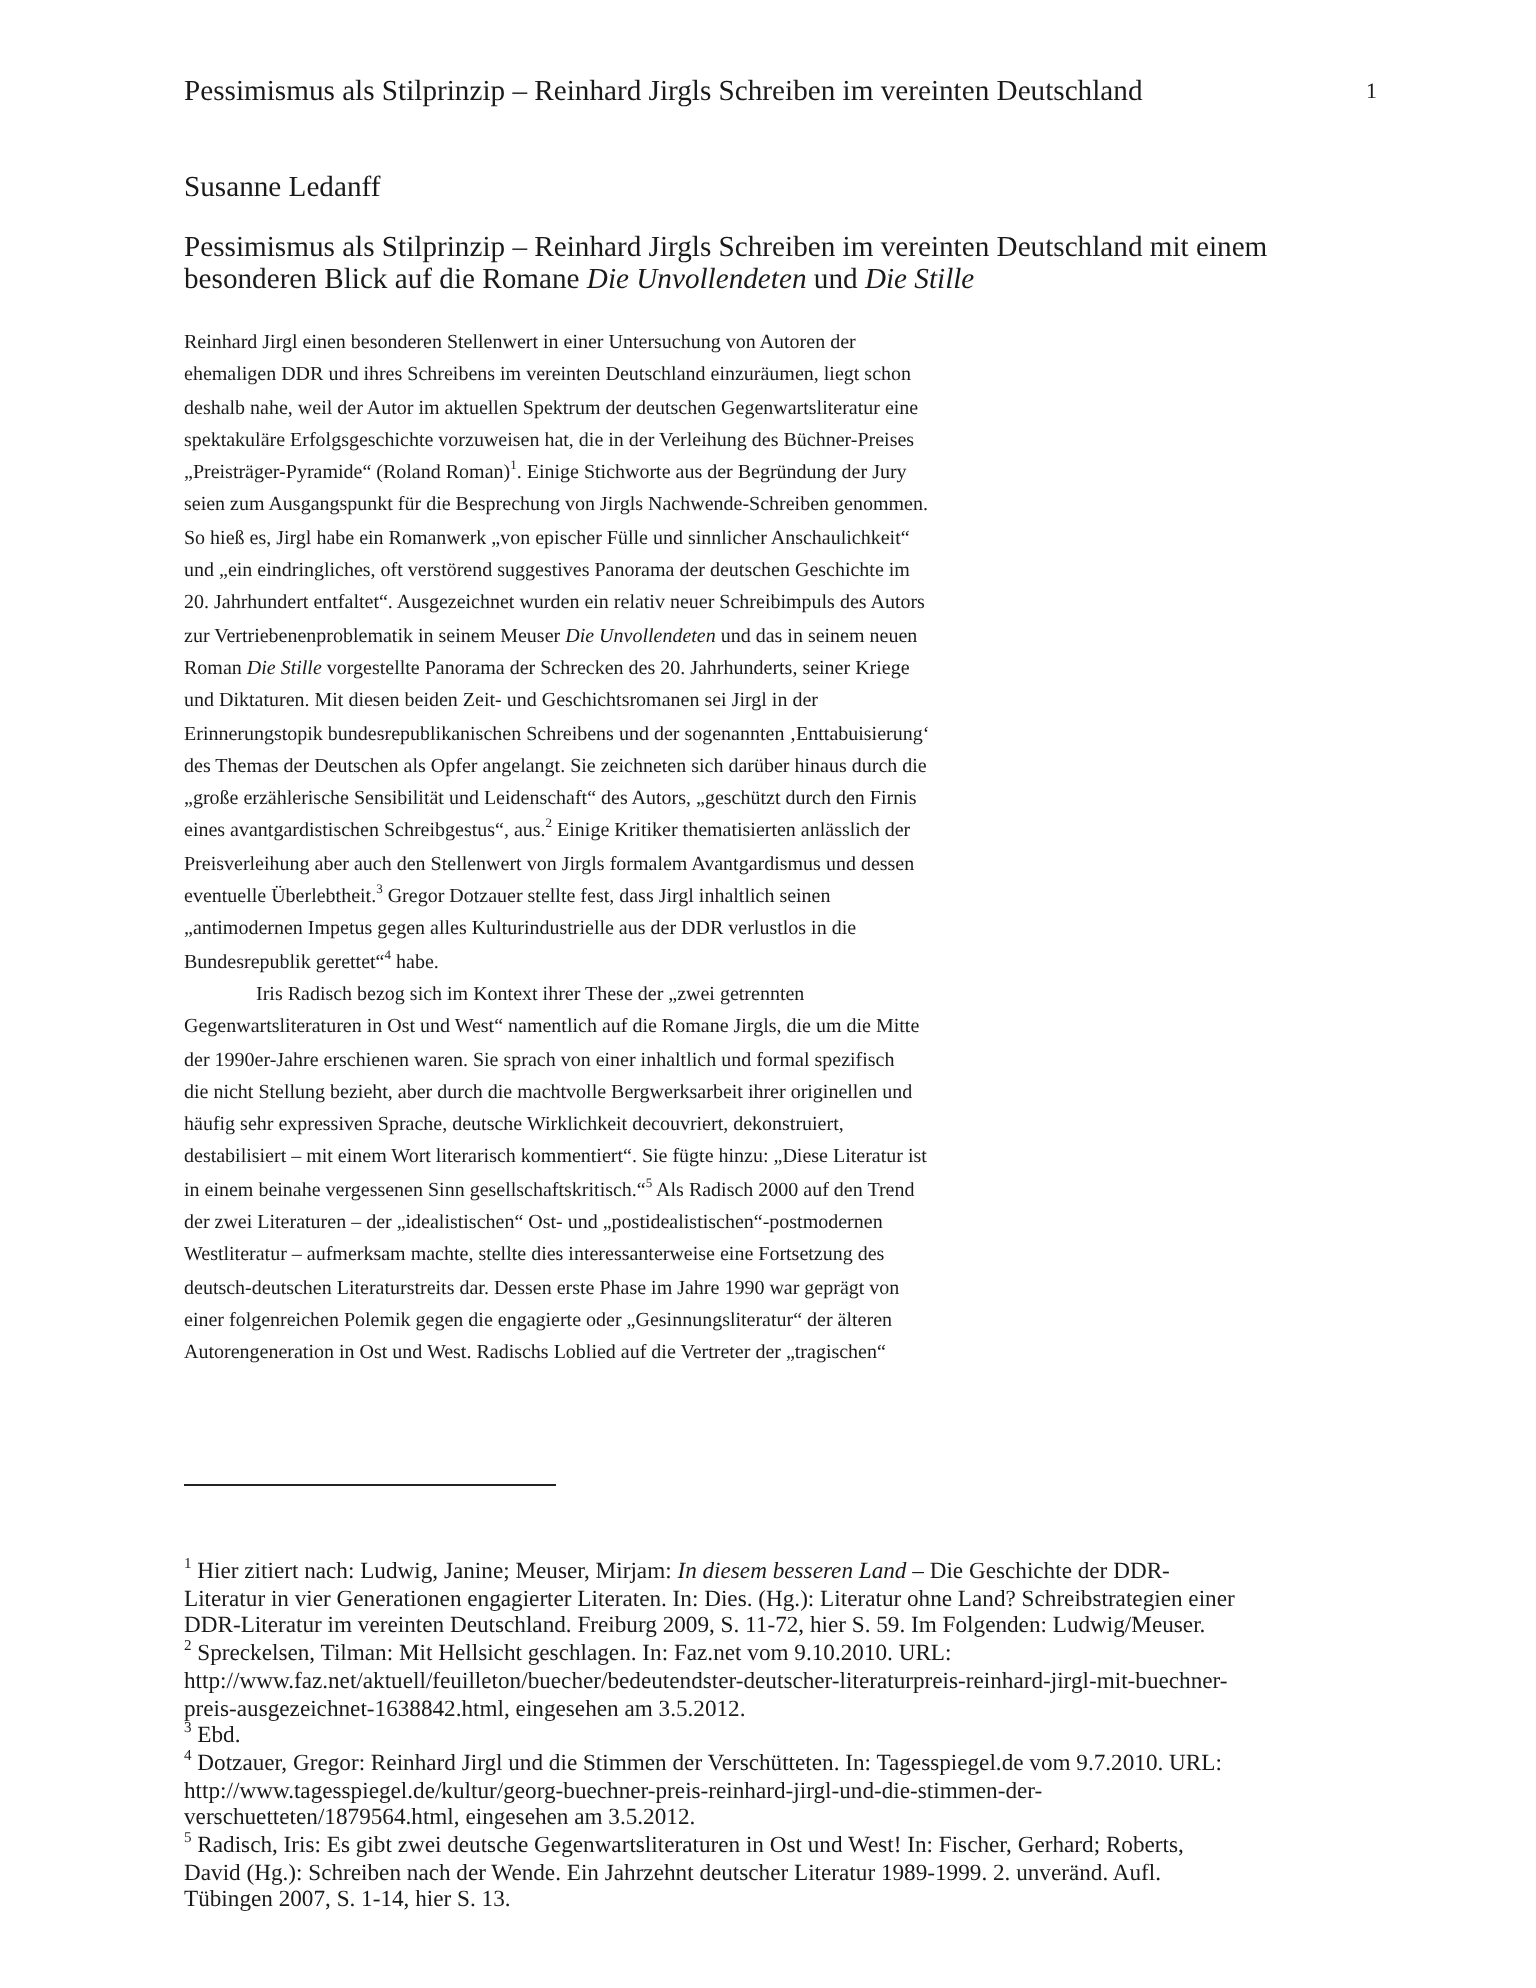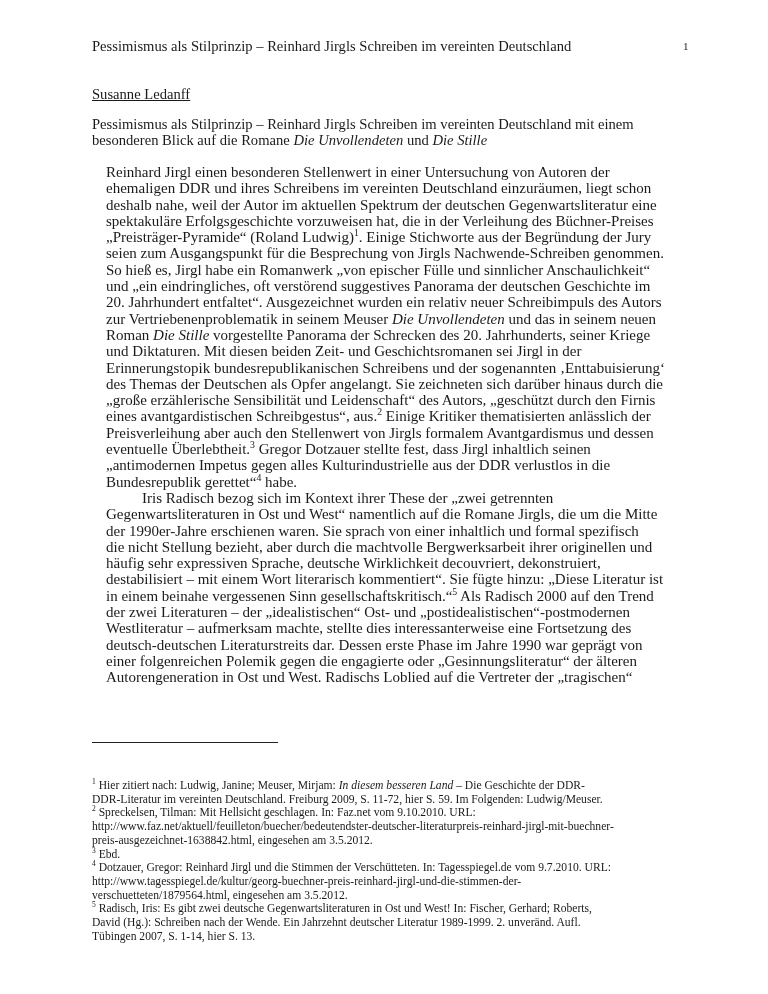--- a/index.html
+++ b/index.html
@@ -1,23 +1,23 @@
 <!DOCTYPE html>
 <html><head>
 <meta charset="utf-8">
 <style>
   html, body { margin:0; padding:0; background:#ffffff; }
   body { width:768px; height:994px; position:relative; overflow:hidden;
          font-family:"Liberation Serif", serif; color:#1a1a1a; }
   .page { position:absolute; left:0; top:0; width:657px; height:994px; background:#fff; }
   .header { position:absolute; left:92px; top:38px; width:600px; font-size:14.6px; line-height:17px; white-space:nowrap; }
   .pagenum { position:absolute; left:683px; top:40px; font-size:11px; }
-  .author { position:absolute; left:92px; top:86px; font-size:14.6px; line-height:17px;text-decoration:underline; }
+  .author { position:absolute; left:92px; top:86px; font-size:14.6px; line-height:17px; }
   .title { position:absolute; left:92px; top:116px; width:600px; font-size:14.6px; line-height:16.3px; }
-  .body { position:absolute; left:92px; top:164px; width:600px; font-size:15px; line-height:16.3px;margin-left:14px; }
+  .body { position:absolute; left:92px; top:164px; width:600px; font-size:10px; line-height:16.3px; }
   .body p { margin:0; }
   .line { display:block; white-space:nowrap; }
   .indent { padding-left:36px; }
   .fn-rule { position:absolute; left:92px; top:742px; width:186px; height:0; border-top:1.2px solid #222; }
   .footnotes { position:absolute; left:92px; top:779px; width:600px; font-size:11.6px; line-height:13.7px; }
   sup { font-size:0.65em; line-height:0; vertical-align:super; }
   i { }
 </style>
 </head>
 <body>
@@ -33,21 +33,21 @@
     <span class="line">Pessimismus als Stilprinzip – Reinhard Jirgls Schreiben im vereinten Deutschland mit einem</span>
     <span class="line"><span>besonderen Blick auf die Romane </span><i>Die Unvollendeten</i><span> und </span><i>Die Stille</i></span>
   </div>
 
   <div class="body">
     <p>
       <span class="line">Reinhard Jirgl einen besonderen Stellenwert in einer Untersuchung von Autoren der</span>
       <span class="line">ehemaligen DDR und ihres Schreibens im vereinten Deutschland einzuräumen, liegt schon</span>
       <span class="line">deshalb nahe, weil der Autor im aktuellen Spektrum der deutschen Gegenwartsliteratur eine</span>
       <span class="line">spektakuläre Erfolgsgeschichte vorzuweisen hat, die in der Verleihung des Büchner-Preises</span>
-      <span class="line"><span>„Preisträger-Pyramide“ (Roland Ludwig)</span><sup>1</sup><span>. Einige Stichworte aus der Begründung der Jury</span></span>
+      <span class="line"><span>„Preisträger-Pyramide“ (Roland Roman)</span><sup>1</sup><span>. Einige Stichworte aus der Begründung der Jury</span></span>
       <span class="line">seien zum Ausgangspunkt für die Besprechung von Jirgls Nachwende-Schreiben genommen.</span>
       <span class="line">So hieß es, Jirgl habe ein Romanwerk „von epischer Fülle und sinnlicher Anschaulichkeit“</span>
       <span class="line">und „ein eindringliches, oft verstörend suggestives Panorama der deutschen Geschichte im</span>
       <span class="line">20. Jahrhundert entfaltet“. Ausgezeichnet wurden ein relativ neuer Schreibimpuls des Autors</span>
       <span class="line"><span>zur Vertriebenenproblematik in seinem Meuser </span><i>Die Unvollendeten</i><span> und das in seinem neuen</span></span>
       <span class="line"><span>Roman </span><i>Die Stille</i><span> vorgestellte Panorama der Schrecken des 20. Jahrhunderts, seiner Kriege</span></span>
       <span class="line">und Diktaturen. Mit diesen beiden Zeit- und Geschichtsromanen sei Jirgl in der</span>
       <span class="line">Erinnerungstopik bundesrepublikanischen Schreibens und der sogenannten ‚Enttabuisierung‘</span>
       <span class="line">des Themas der Deutschen als Opfer angelangt. Sie zeichneten sich darüber hinaus durch die</span>
       <span class="line">„große erzählerische Sensibilität und Leidenschaft“ des Autors, „geschützt durch den Firnis</span>
@@ -71,20 +71,21 @@
       <span class="line">einer folgenreichen Polemik gegen die engagierte oder „Gesinnungsliteratur“ der älteren</span>
       <span class="line">Autorengeneration in Ost und West. Radischs Loblied auf die Vertreter der „tragischen“</span>
     </p>
   </div>
 
   <div class="fn-rule"></div>
 
   <div class="footnotes">
     <div>
       <span class="line"><sup>1</sup><span> Hier zitiert nach: Ludwig, Janine; Meuser, Mirjam: </span><i>In diesem besseren Land</i><span> – Die Geschichte der DDR-</span></span>
+      <span class="line">Literatur in vier Generationen engagierter Literaten. In: Dies. (Hg.): Literatur ohne Land? Schreibstrategien einer</span>
       <span class="line">DDR-Literatur im vereinten Deutschland. Freiburg 2009, S. 11-72, hier S. 59. Im Folgenden: Ludwig/Meuser.</span>
     </div>
     <div>
       <span class="line"><sup>2</sup><span> Spreckelsen, Tilman: Mit Hellsicht geschlagen. In: Faz.net vom 9.10.2010. URL:</span></span>
       <span class="line">http://www.faz.net/aktuell/feuilleton/buecher/bedeutendster-deutscher-literaturpreis-reinhard-jirgl-mit-buechner-</span>
       <span class="line">preis-ausgezeichnet-1638842.html, eingesehen am 3.5.2012.</span>
     </div>
     <div>
       <span class="line"><sup>3</sup><span> Ebd.</span></span>
     </div>

